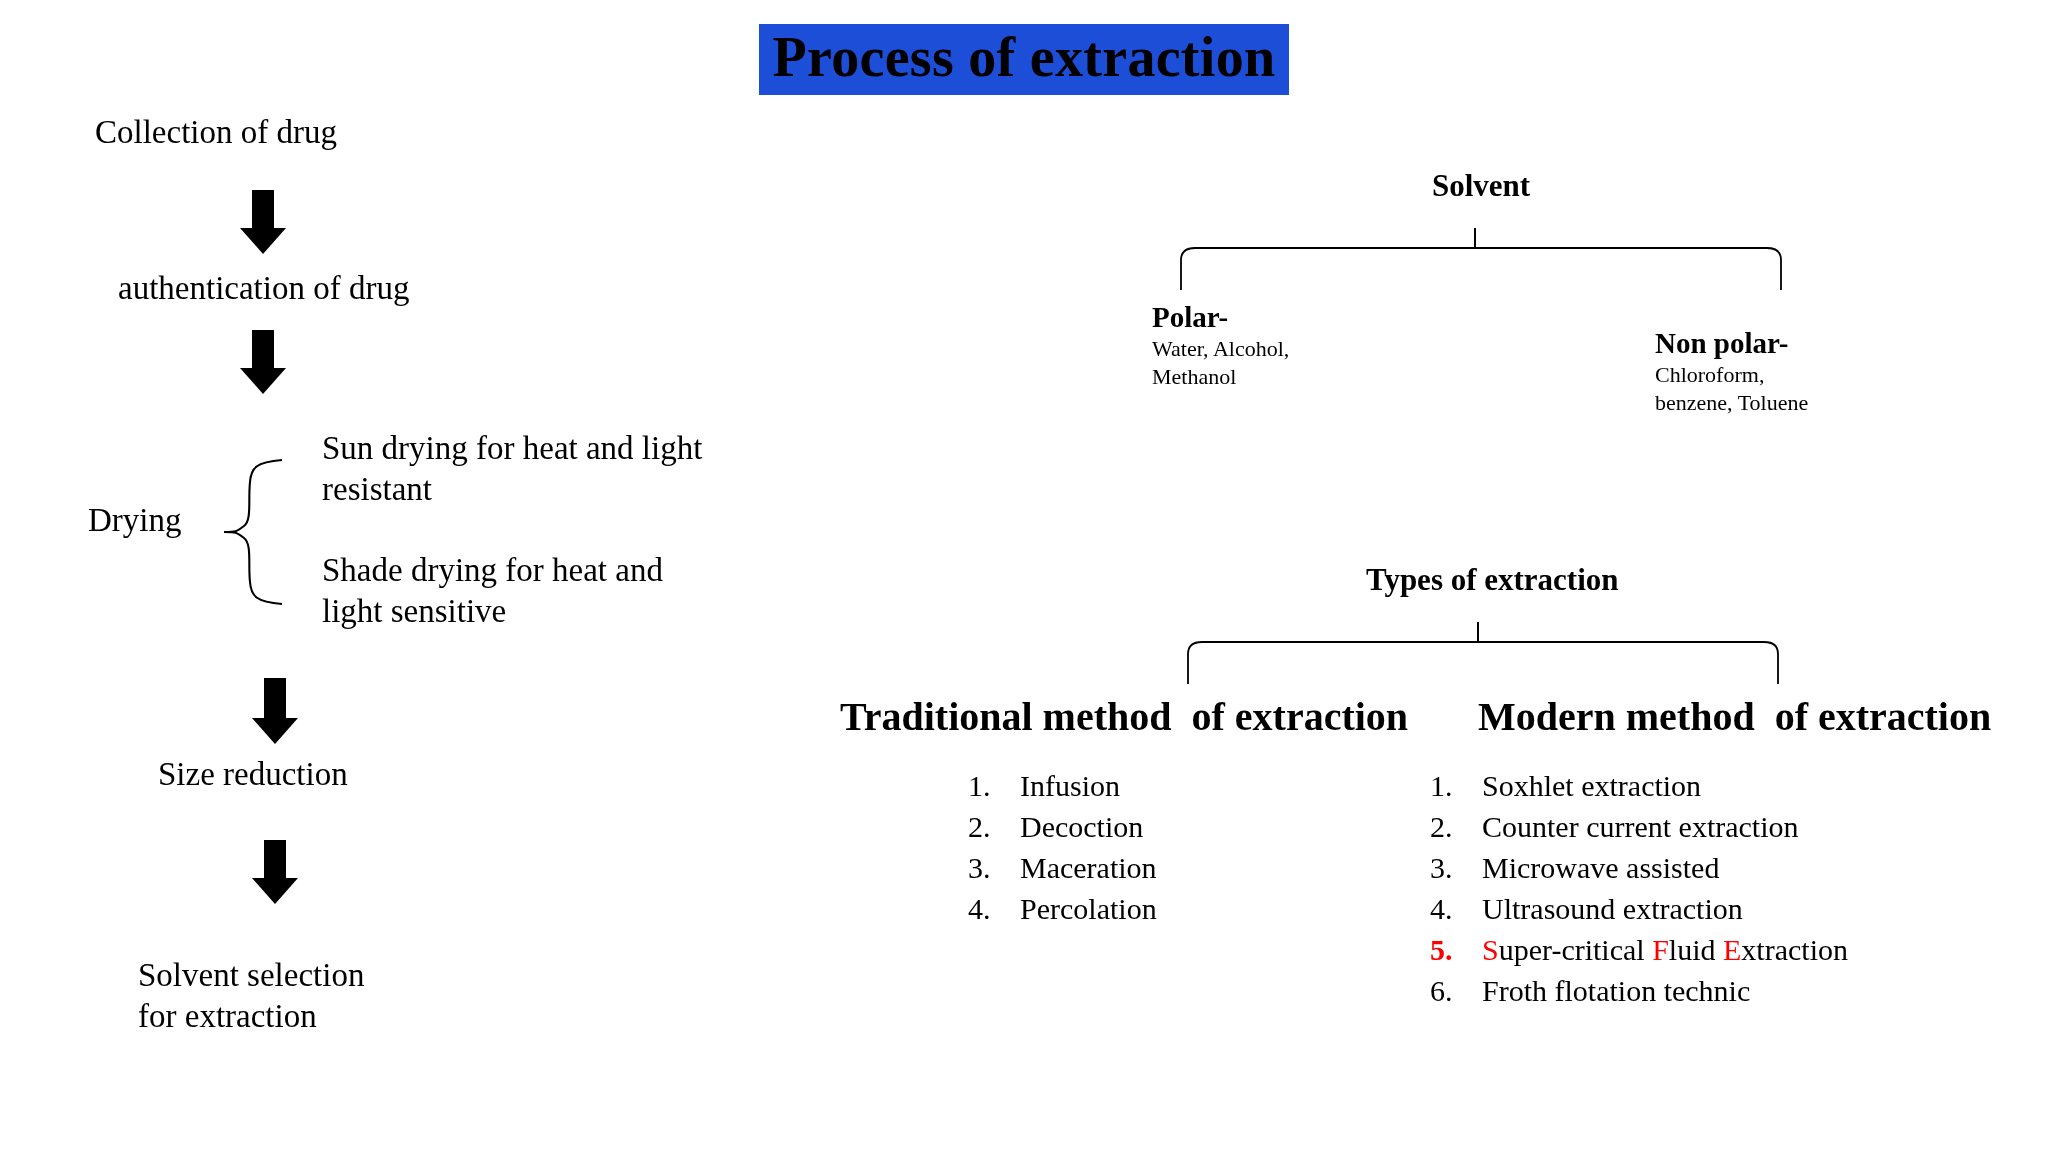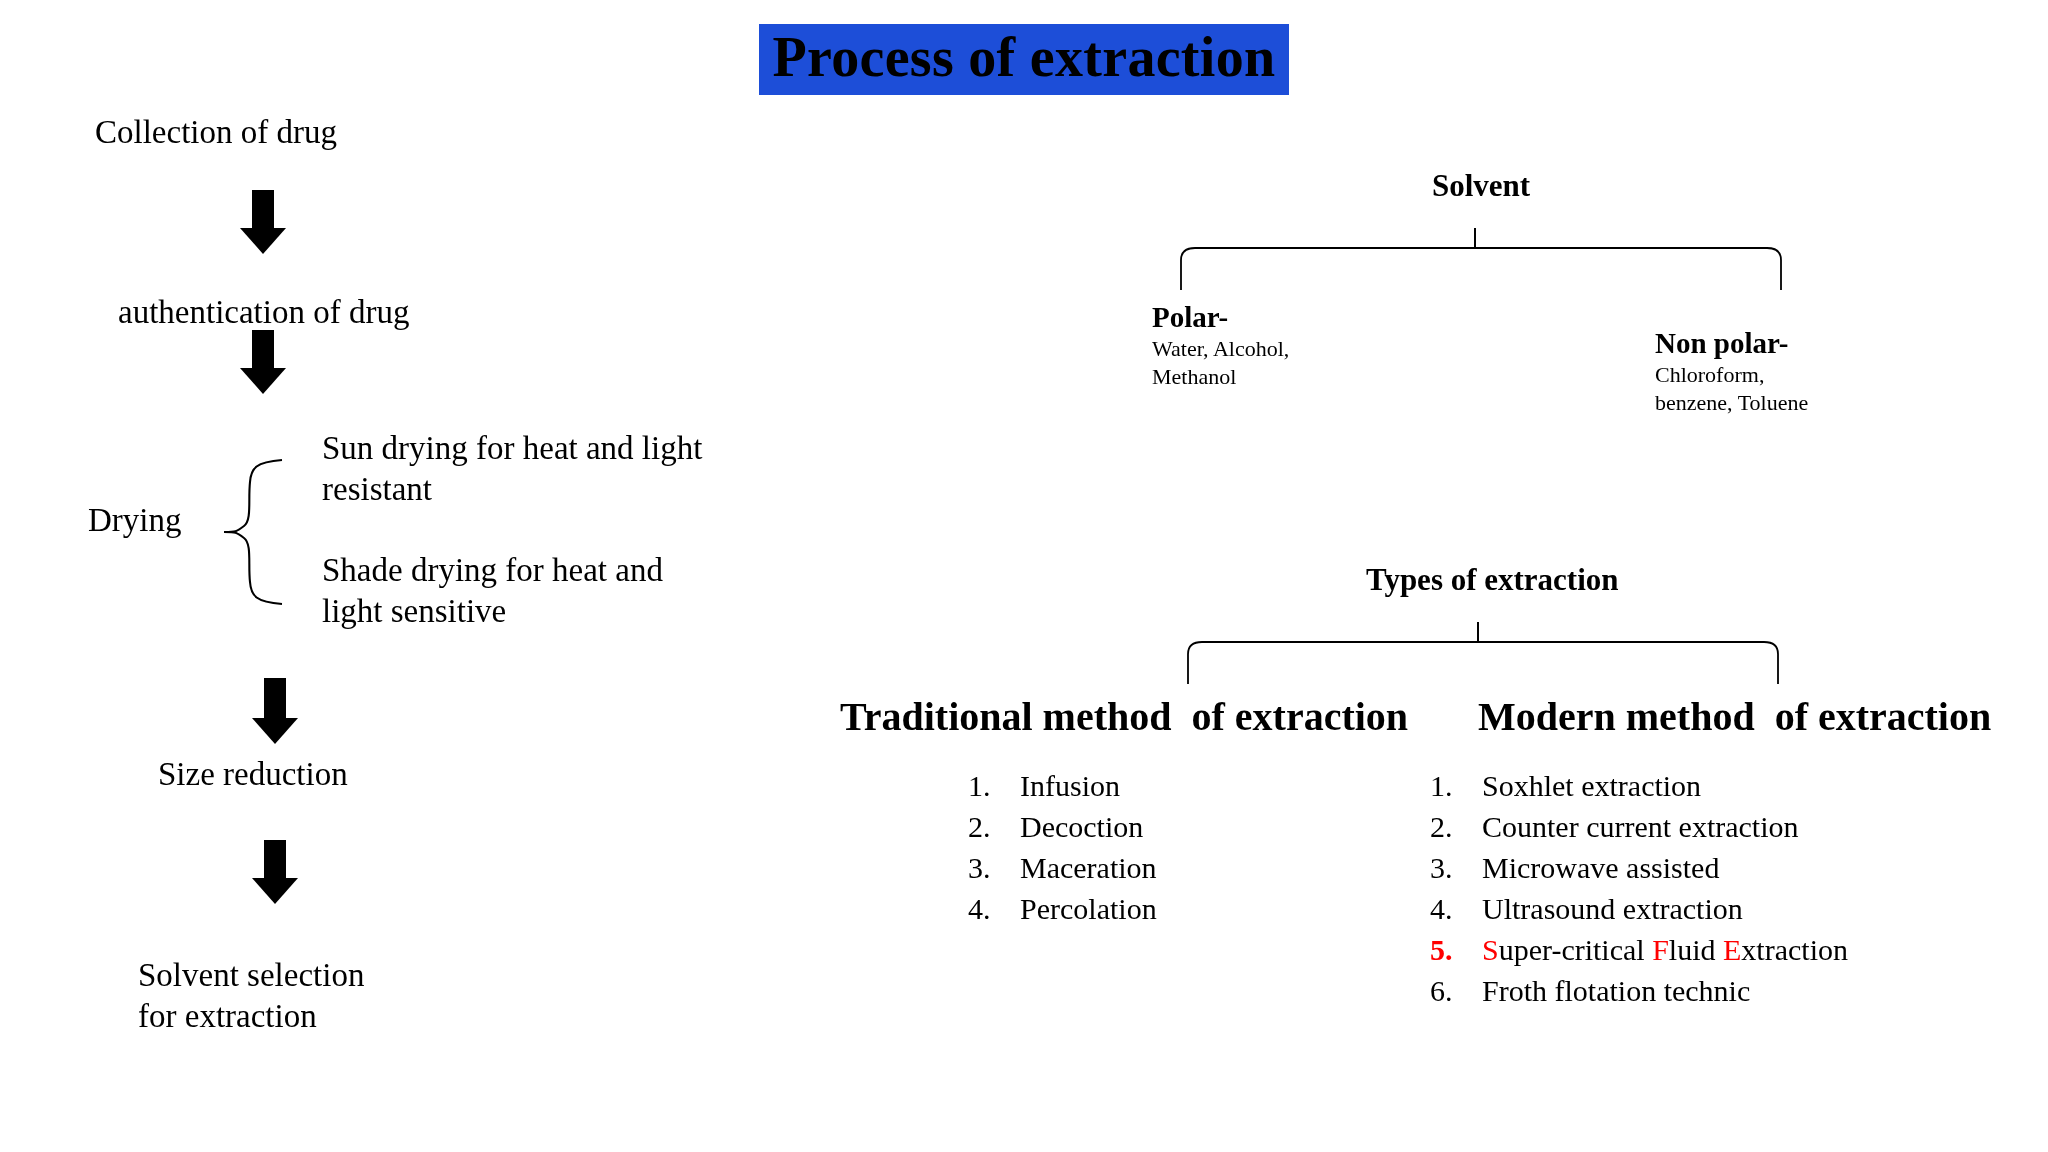--- a/index.html
+++ b/index.html
@@ -61,21 +61,21 @@
   <span id="page-title">Process of extraction</span>
 </div>
 
 <div class="abs flow-text" style="left:95px;top:112px;">Collection of drug</div>
 
 <div class="arrow-down" style="left:240px;top:190px;">
   <div class="shaft" style="height:38px;"></div>
   <div class="head"></div>
 </div>
 
-<div class="abs flow-text" style="left:118px;top:268px;margin-top:24px;">authentication of drug</div>
+<div class="abs flow-text" style="left:118px;top:268px;">authentication of drug</div>
 
 <div class="arrow-down" style="left:240px;top:330px;">
   <div class="shaft" style="height:38px;"></div>
   <div class="head"></div>
 </div>
 
 <div class="abs flow-text" style="left:88px;top:500px;">Drying</div>
 
 <svg class="brace-svg" style="left:222px;top:452px;" width="80" height="160" viewBox="0 0 80 160">
   <path d="M 2 80 C 14 80 14 80 22 74 C 30 68 26 48 28 30 C 29 16 34 10 60 8" fill="none" stroke="#000" stroke-width="2.1"></path>

